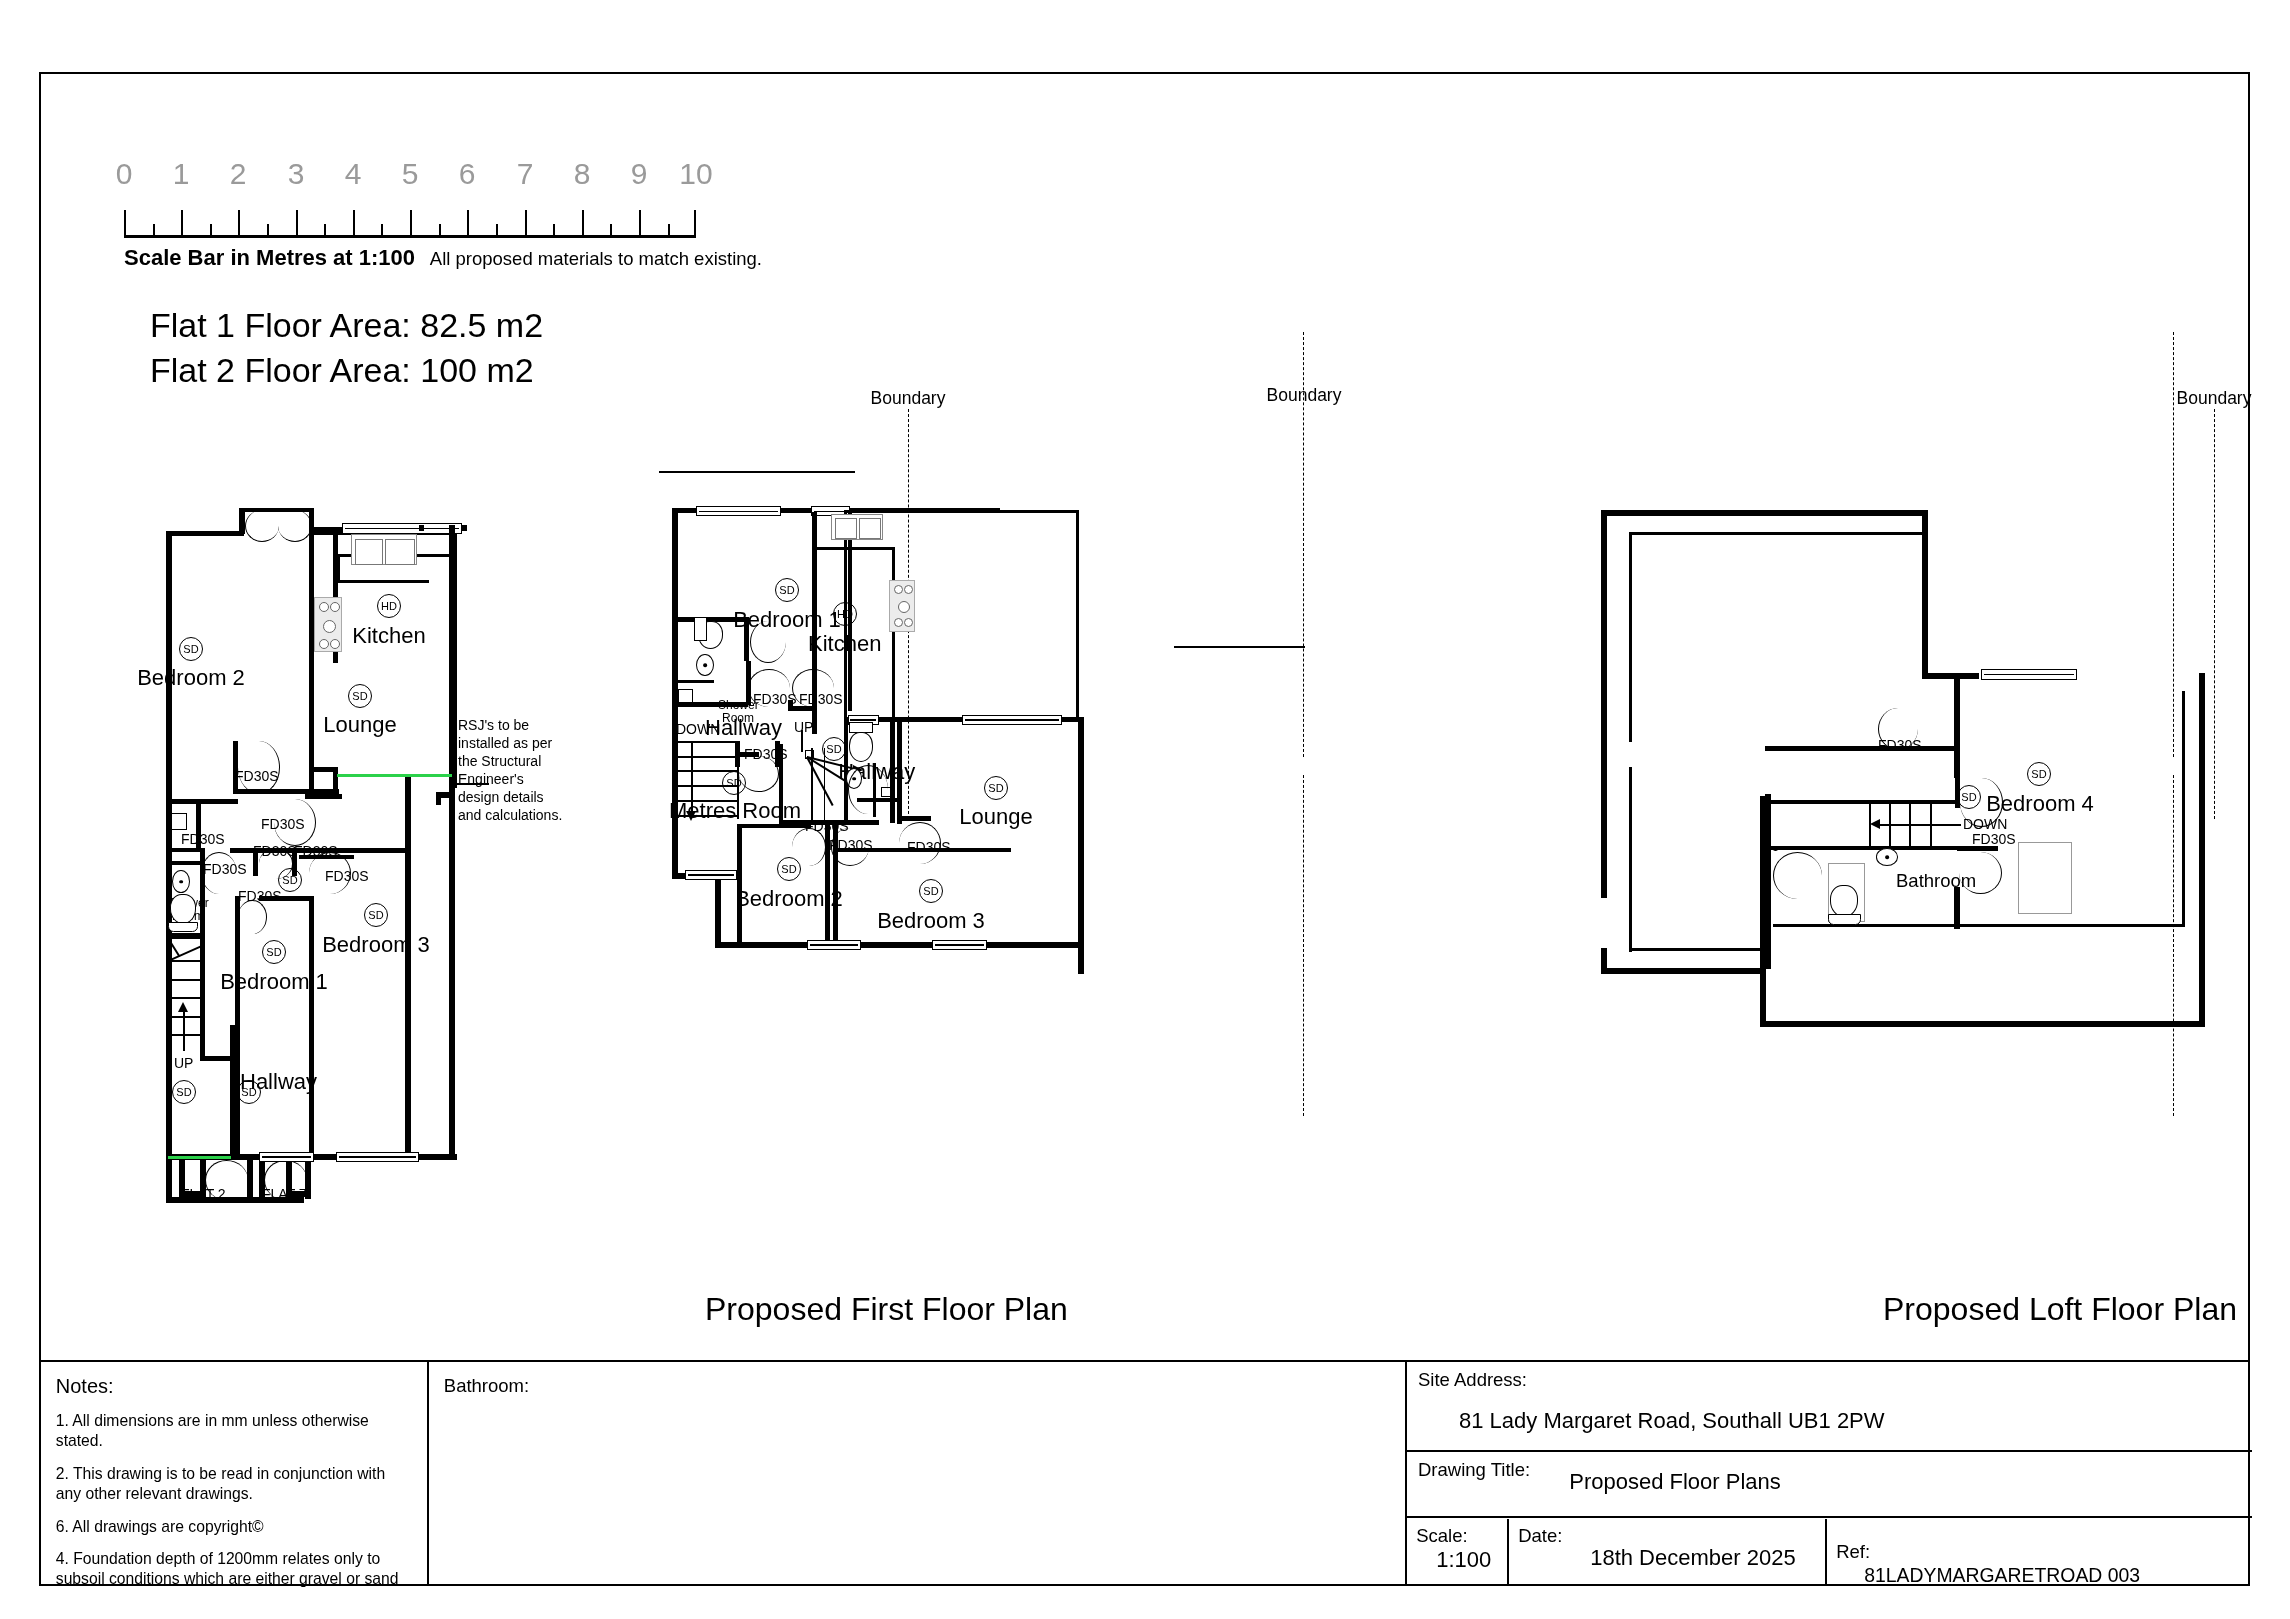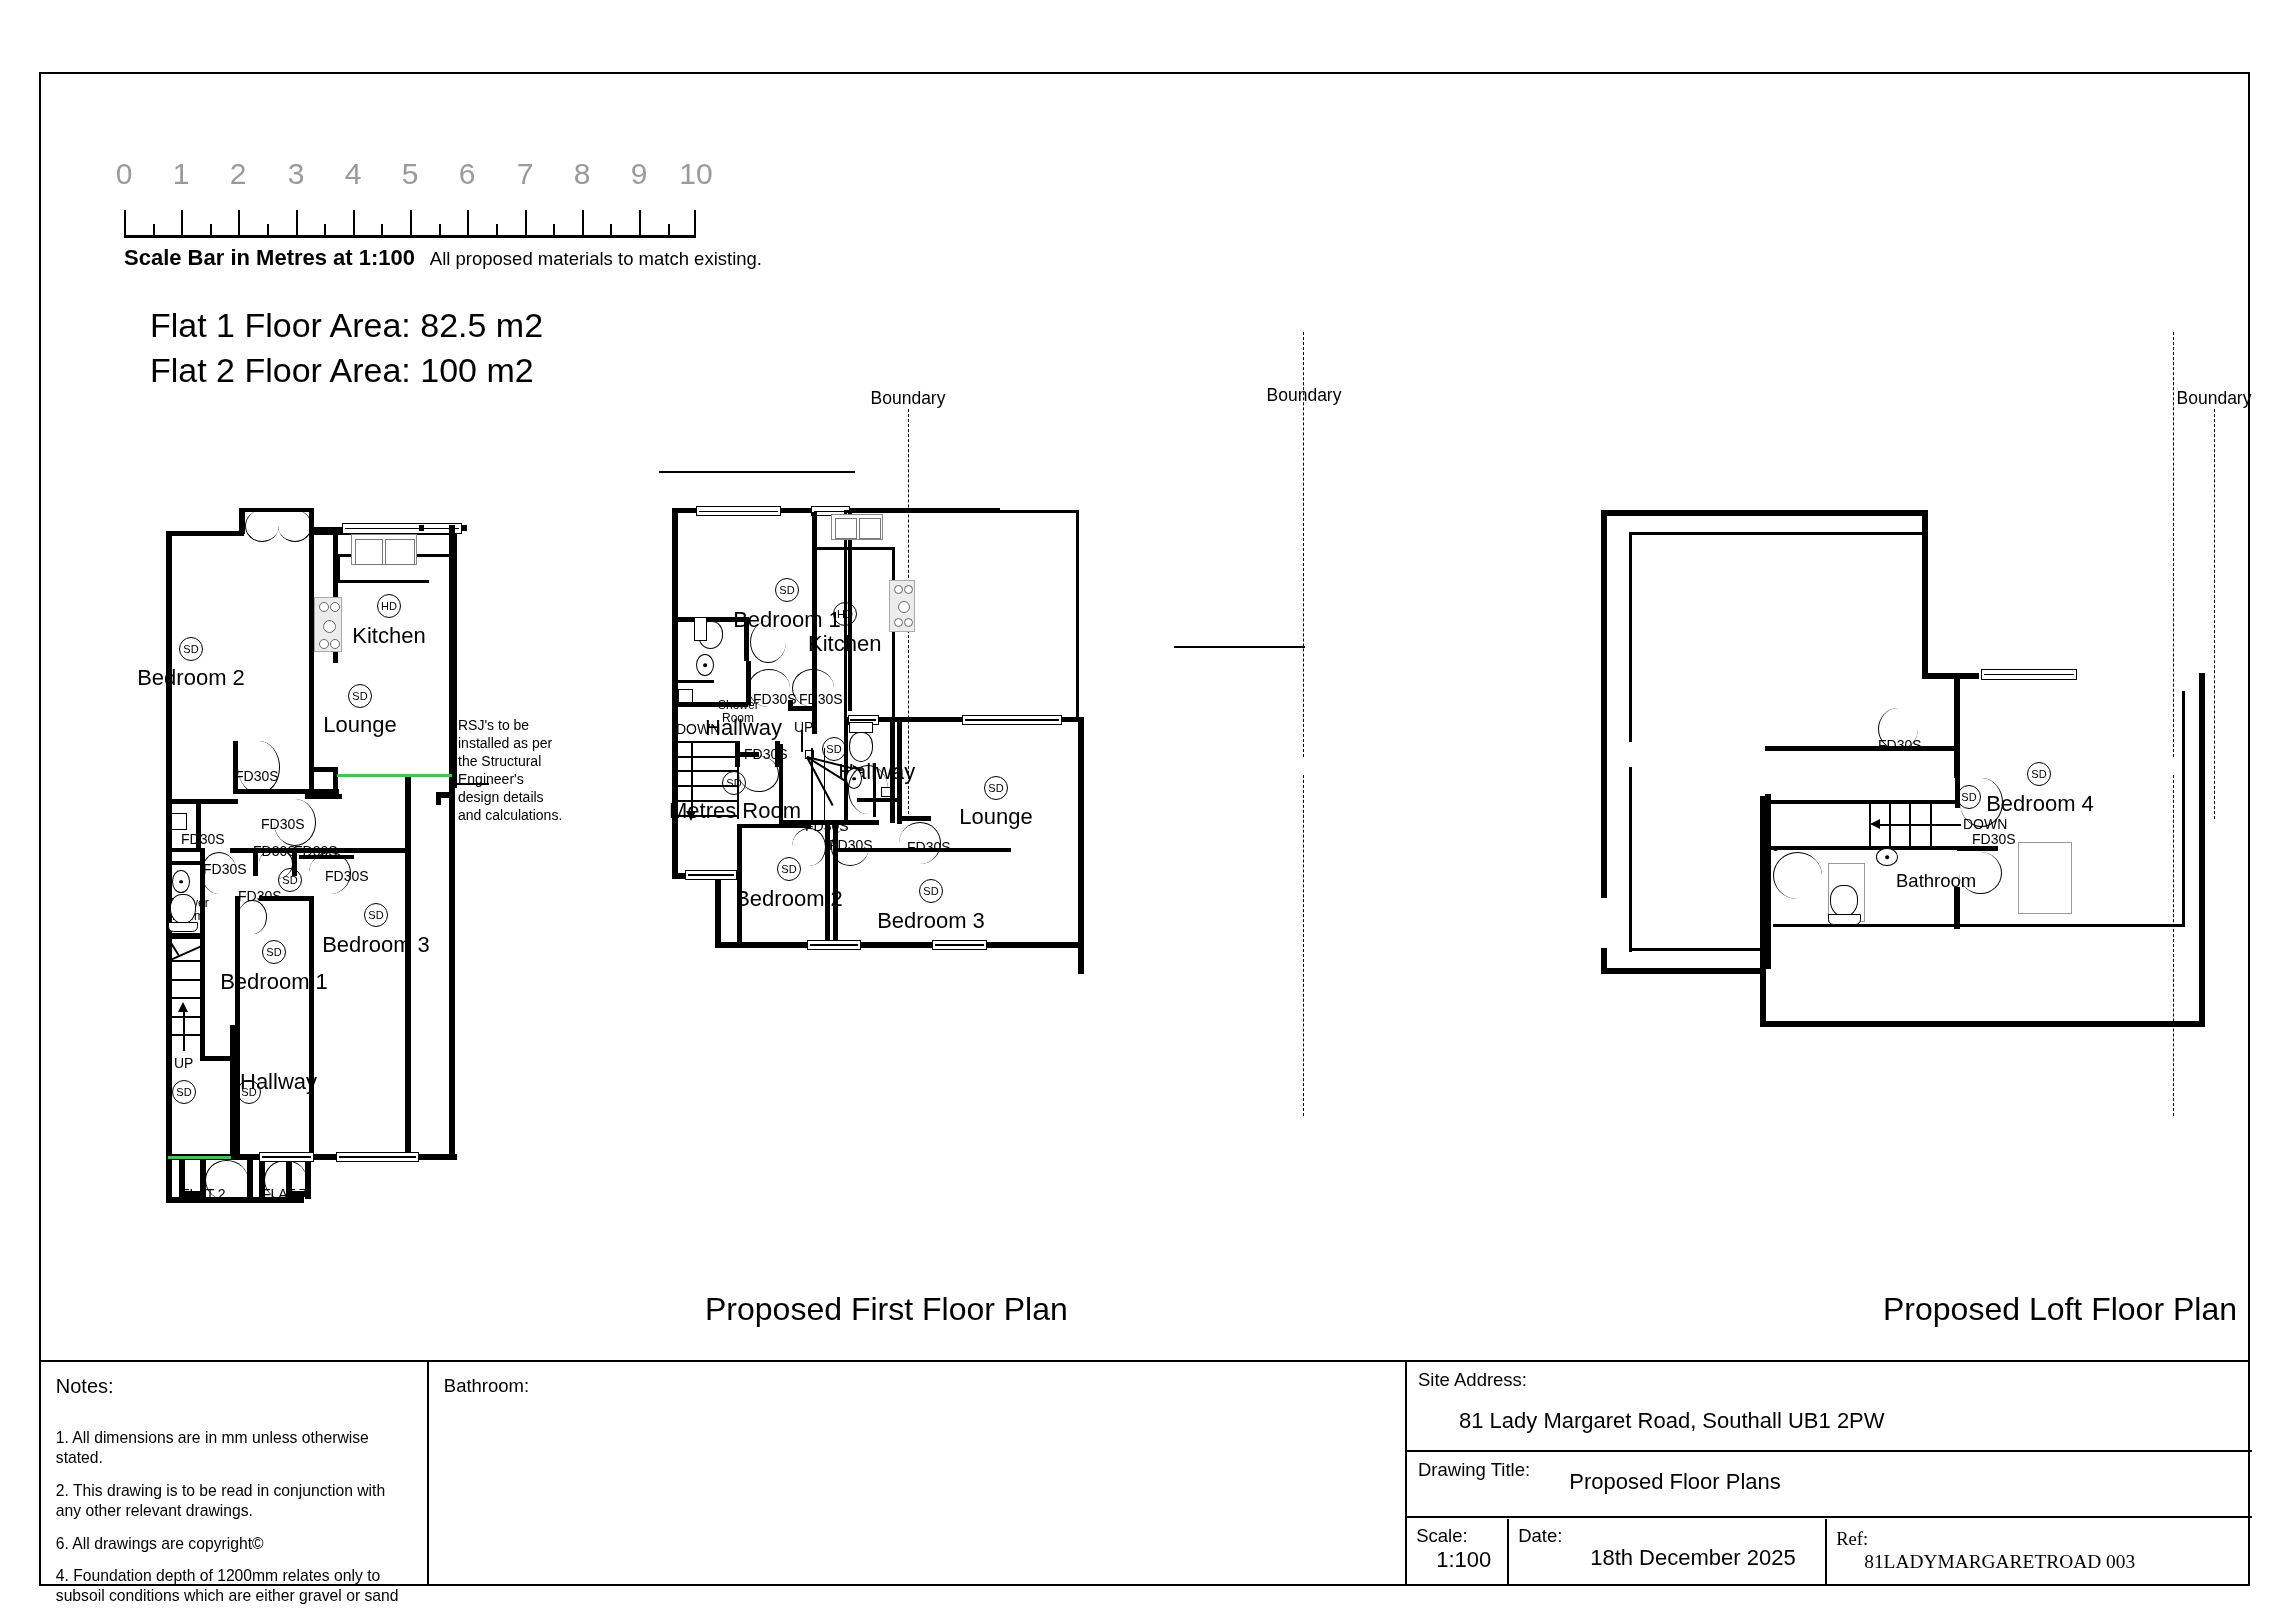--- a/index.html
+++ b/index.html
@@ -509,21 +509,21 @@
     <div class="fixture" style="left:172px;top:347px;width:4.6px;height:4.6px;border-radius:50%;background:#000;"></div>
 
     <div class="plan-title" style="left:282px;top:792px;">Proposed Loft Floor Plan</div>
   </div>
 
   <div class="bnd-lbl" style="left:1263px;top:311px;">Boundary</div>
 
   <div class="tb">
 
     <div class="tb-cell" style="left:0;top:0;width:388px;height:100%;border-right:2.8px solid #000;padding:13px 14.8px;">
-      <div class="tb-h" style="font-size:20px;margin-bottom:30px;">Notes:</div>
+      <div class="tb-h" style="font-size:20px;margin-bottom:13px;">Notes:</div>
       <ul class="tb-notes">
         <li>1. All dimensions are in mm unless otherwise stated.</li>
         <li>2. This drawing is to be read in conjunction with any other relevant drawings.</li>
         <li>6. All drawings are copyright©</li>
         <li>4. Foundation depth of 1200mm relates only to subsoil conditions which are either gravel or sand</li>
       </ul>
     </div>
 
     <div class="tb-cell" style="left:388px;top:0;width:978px;height:100%;border-right:2.8px solid #000;padding:13px 14.8px;">
       <div class="tb-h">Bathroom:</div>
@@ -541,21 +541,21 @@
       </div>
       <div class="tb-cell" style="left:0;top:157px;width:100%;height:65px;">
         <div class="tb-cell" style="left:0;top:0;width:102px;height:100%;border-right:2.8px solid #000;padding:5.5px 9.2px;">
           <div class="tb-h">Scale:</div>
           <div class="tb-v" style="margin-left:20px;">1:100</div>
         </div>
         <div class="tb-cell" style="left:102px;top:0;width:318px;height:100%;border-right:2.8px solid #000;padding:5.5px 9.2px;">
           <div class="tb-h">Date:</div>
           <div class="tb-v" style="margin-left:72px;margin-top:-1.8px;">18th December 2025</div>
         </div>
-        <div class="tb-cell" style="left:420px;top:4px;width:425px;height:100%;padding:5.5px 9.2px;font-family:Liberation Serif, serif;">
+        <div class="tb-cell" style="left:420px;top:16px;width:425px;height:100%;padding:5.5px 9.2px;">
           <div class="tb-h">Ref:</div>
           <div class="tb-v" style="font-size:19.4px;margin-left:28px;margin-top:1.8px;">81LADYMARGARETROAD 003</div>
         </div>
       </div>
     </div>
   </div>
 
 </div>
 
 <div class="bnd" style="left:1303px;top:332px;height:425px;"></div>

